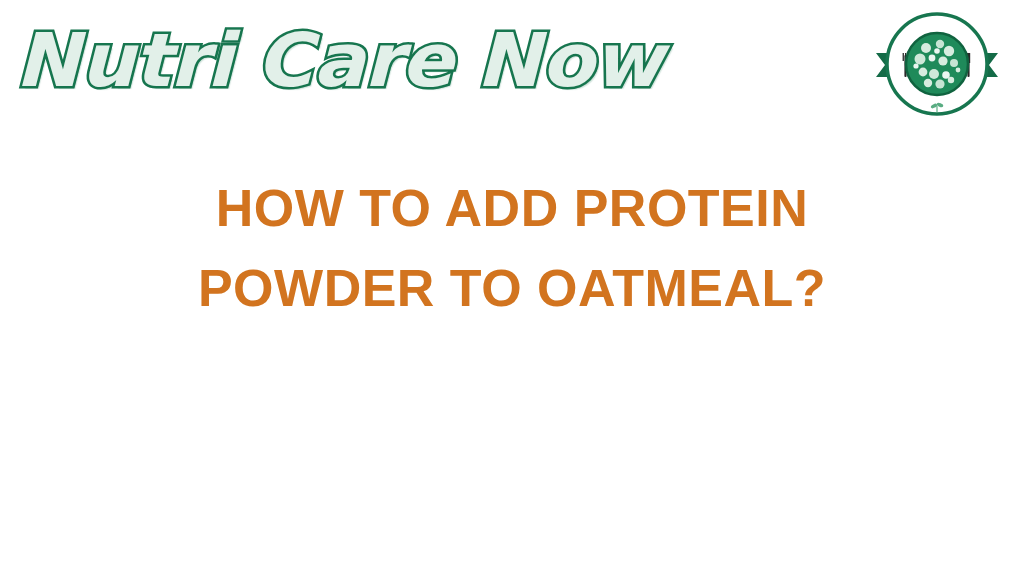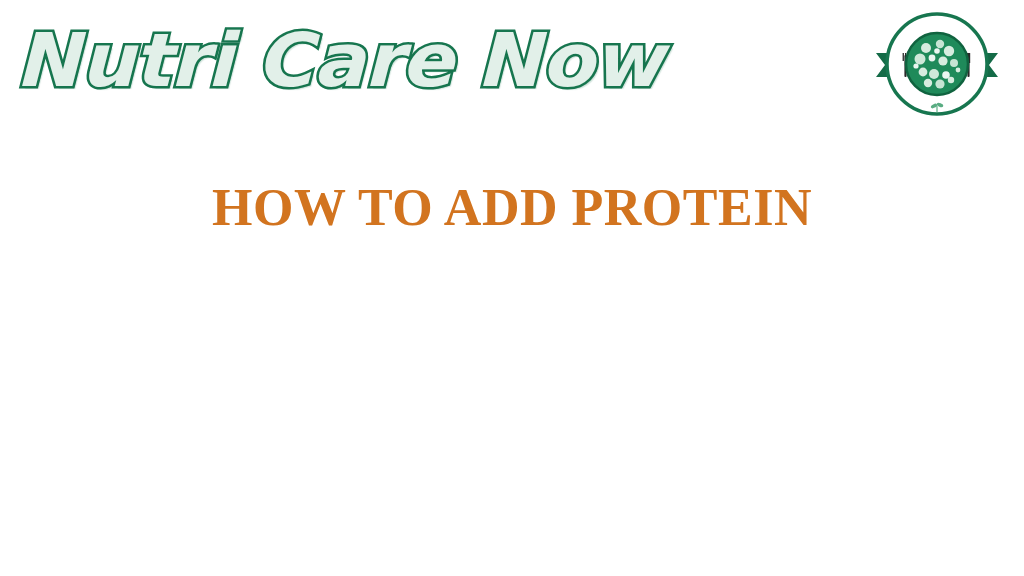--- a/index.html
+++ b/index.html
@@ -49,21 +49,21 @@
   
   .headline {
     position: absolute;
     left: 0;
     top: 168px;
     width: 1024px;
     text-align: center;
   }
   .headline-line {
     display: block;
-    font-family: Liberation Serif, serif;
+    font-family: Liberation Sans, sans-serif;
     font-size: 52px;
     font-weight: bold;
     line-height: 80px;
     letter-spacing: 0.5px;
     color: #d2741f;
     white-space: nowrap;
   }
 
   
   .logo-emblem {
@@ -77,20 +77,21 @@
 </style>
 </head>
 <body>
 
 <div id="canvas">
 
   <div class="brand-wordmark">Nutri Care Now</div>
 
   <div class="headline">
     <span class="headline-line">HOW TO ADD PROTEIN</span>
+    <span class="headline-line">POWDER TO OATMEAL?</span>
   </div>
 
   <div class="logo-emblem">
     <svg width="126" height="118" viewBox="0 0 126 118" xmlns="http://www.w3.org/2000/svg">
 
       <g>
         <path d="M2 47 L30 47 L30 71 L2 71 L11 59 Z" fill="#146b47"></path>
         <path d="M22 48 L46 48 L46 70 L22 70 Z" fill="#17764f"></path>
       </g>
 

